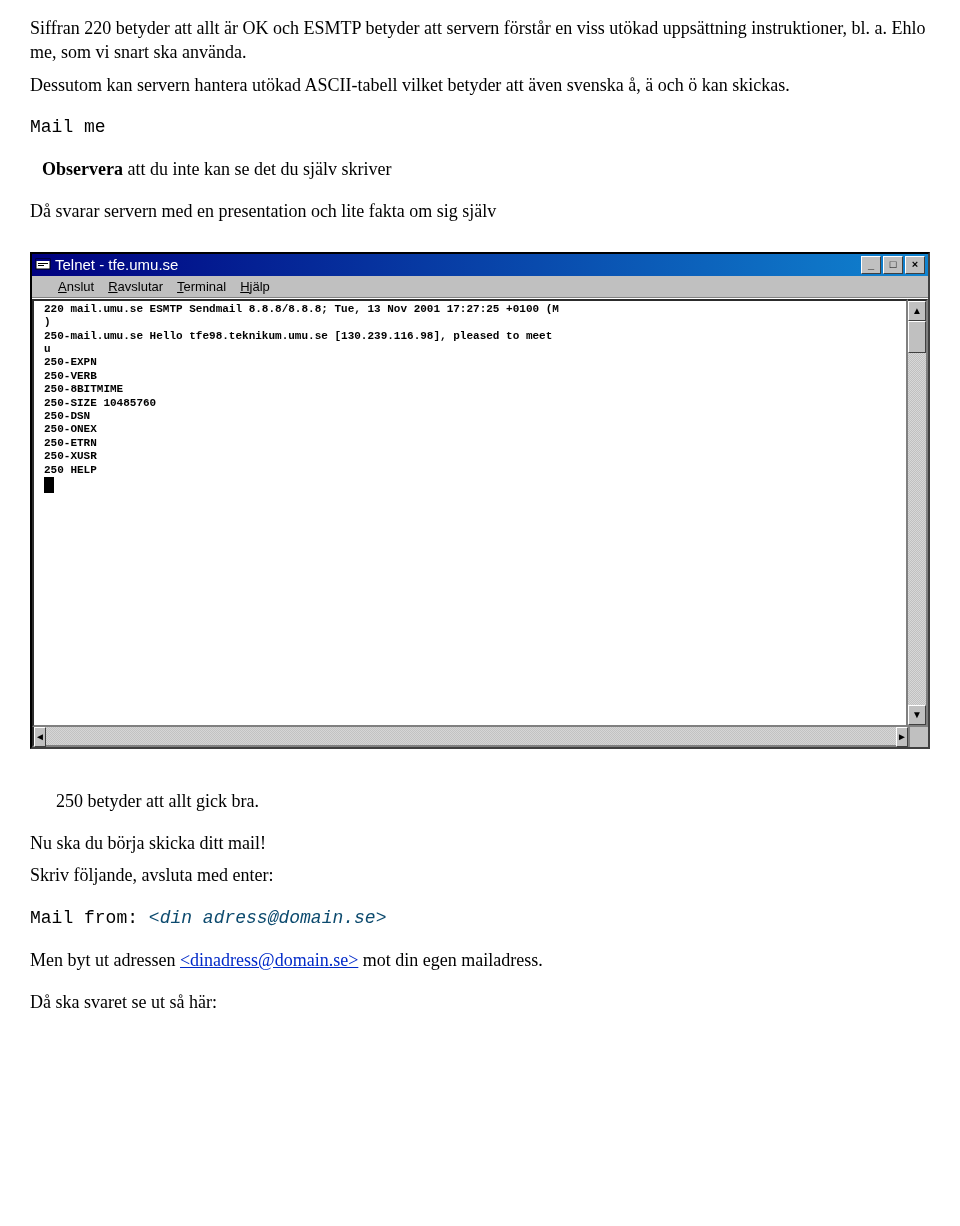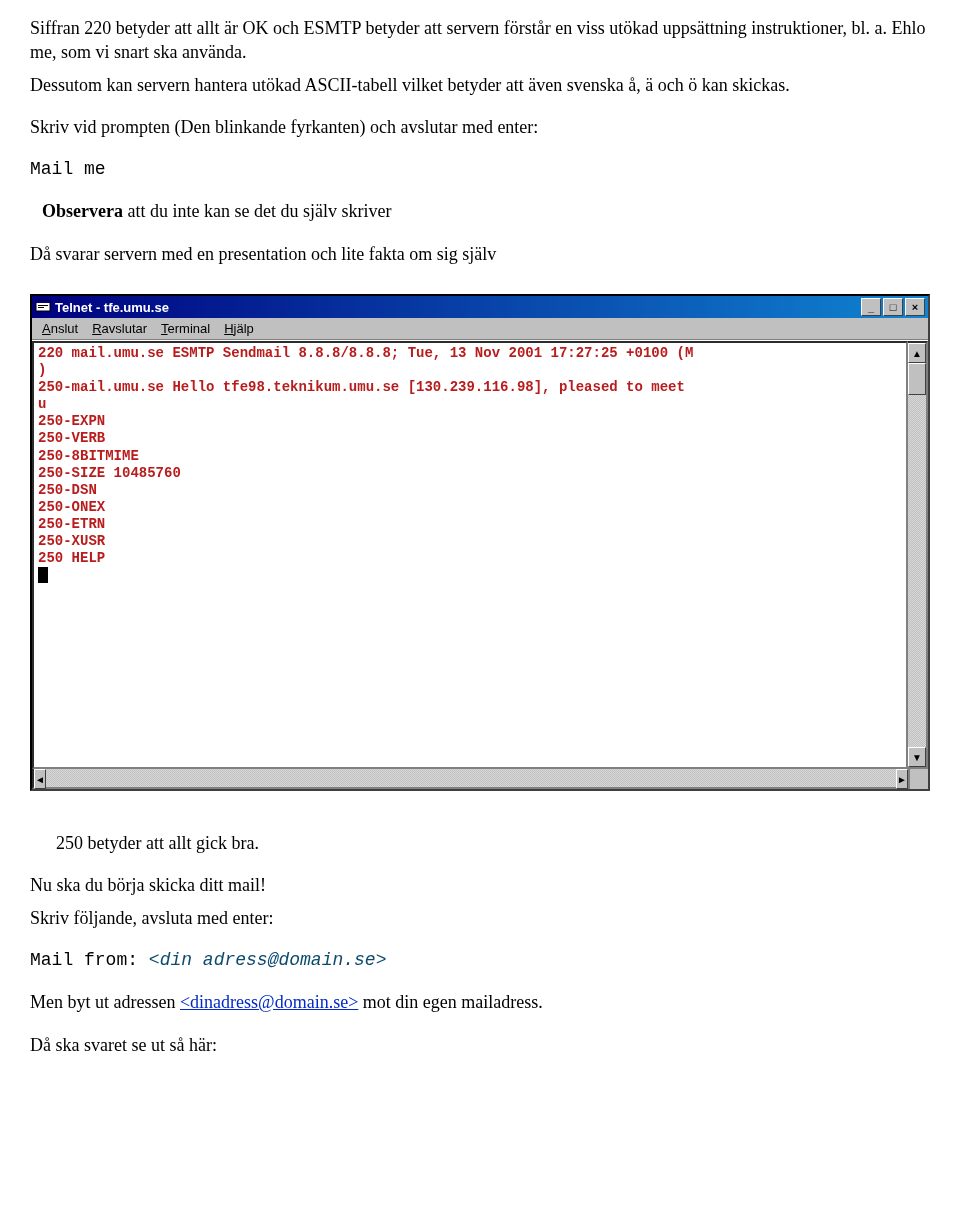--- a/index.html
+++ b/index.html
@@ -36,62 +36,62 @@
     align-items: center;
     background: linear-gradient(to right, #000080, #1084d0);
     color: #fff;
     height: 22px;
     padding: 0 3px;
   }
   .titlebar .icon {
     width: 16px; height: 16px; margin-right: 4px;
     display: inline-block;
   }
-  .titlebar .title { flex: 1; font-weight: bold; font-size: 13px; }
+  .titlebar .title { flex: 1; font-weight: normal; font-size: 15px; }
   .win-btns { display: flex; gap: 2px; }
   .win-btn {
     width: 18px; height: 16px;
     background: #c0c0c0;
     border: 1px solid #fff;
     border-right-color: #404040;
     border-bottom-color: #404040;
     display: flex; align-items: center; justify-content: center;
     font-family: Arial, sans-serif;
     font-size: 11px; font-weight: bold; color: #000;
     line-height: 1;
   }
   .menubar {
     display: flex;
     gap: 2px;
     background: #c0c0c0;
-    padding: 2px 4px;
+    padding: 2px 20px;
     border-bottom: 1px solid #808080;
   }
   .menu-item {
     padding: 1px 6px;
     font-size: 13px;
   }
   .menu-item .ul { text-decoration: underline; }
   .terminal-wrap {
     display: flex;
     border-top: 1px solid #fff;
   }
   .terminal {
     flex: 1;
     background: #fff;
     border: 2px inset #808080;
-    padding: 2px 4px 2px 4px;
+    padding: 2px 4px 2px 10px;
     font-family: "Courier New", Courier, monospace;
-    font-size: 14px;
+    font-size: 11px;
     font-weight: bold;
     white-space: pre;
     line-height: 1.22;
     height: 420px;
     overflow: hidden;
-    color: #b91c1c;
+    color: #000000;
   }
   .cursor {
     display: inline-block;
     width: 10px; height: 16px;
     background: #000;
     vertical-align: text-bottom;
   }
   .vscroll {
     width: 18px;
     background: #c0c0c0;
@@ -128,21 +128,20 @@
   .after-window { margin-top: 40px; margin-left: 26px; }
 </style>
 </head>
 <body>
 
 <div class="page">
 
   <p>Siffran 220 betyder att allt är OK och ESMTP betyder att servern förstår en viss utökad uppsättning instruktioner, bl. a. Ehlo me, som vi snart ska använda.</p>
   <p>Dessutom kan servern hantera utökad ASCII-tabell vilket betyder att även svenska å, ä och ö kan skickas.</p>
 
-  <p class="para-gap">Skriv vid prompten (Den blinkande fyrkanten) och avslutar med enter:</p>
 
   <p class="mono para-gap">Mail me</p>
 
   <p class="para-gap">
     <span class="bold">Observera</span><span> att du inte kan se det du själv skriver</span>
   </p>
 
   <p class="para-gap">Då svarar servern med en presentation och lite fakta om sig själv</p>
 
   <div class="window">

